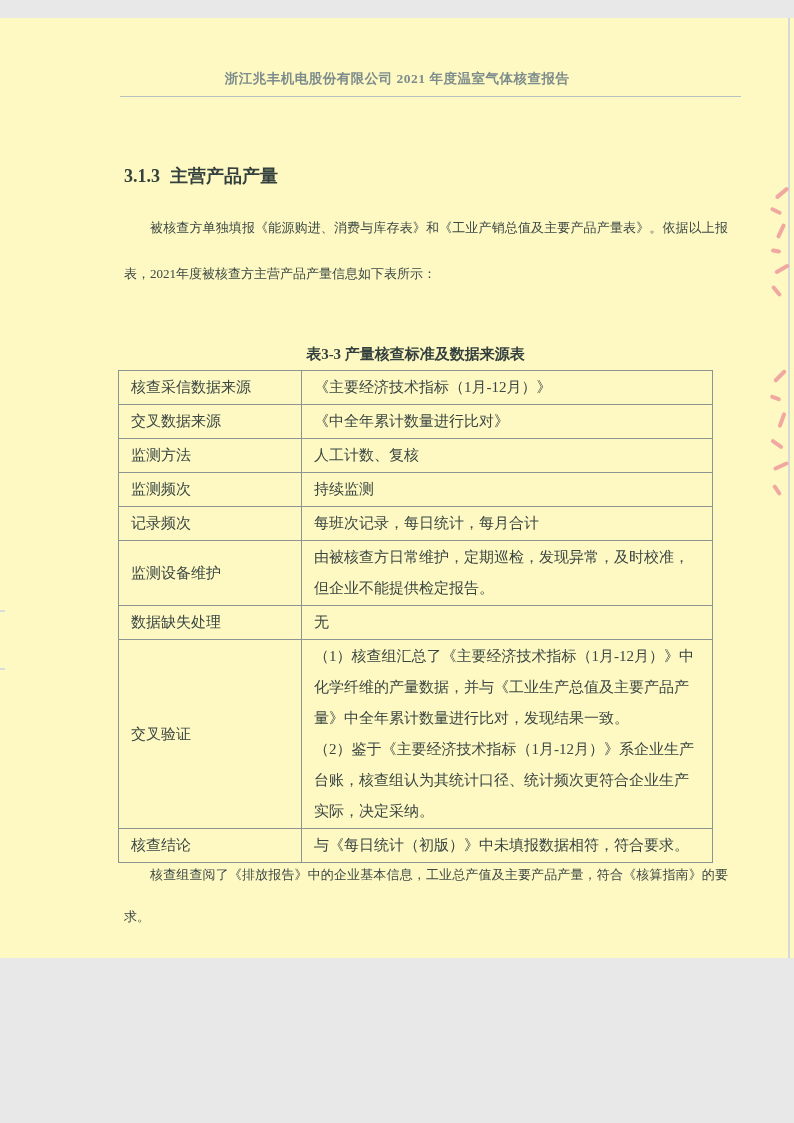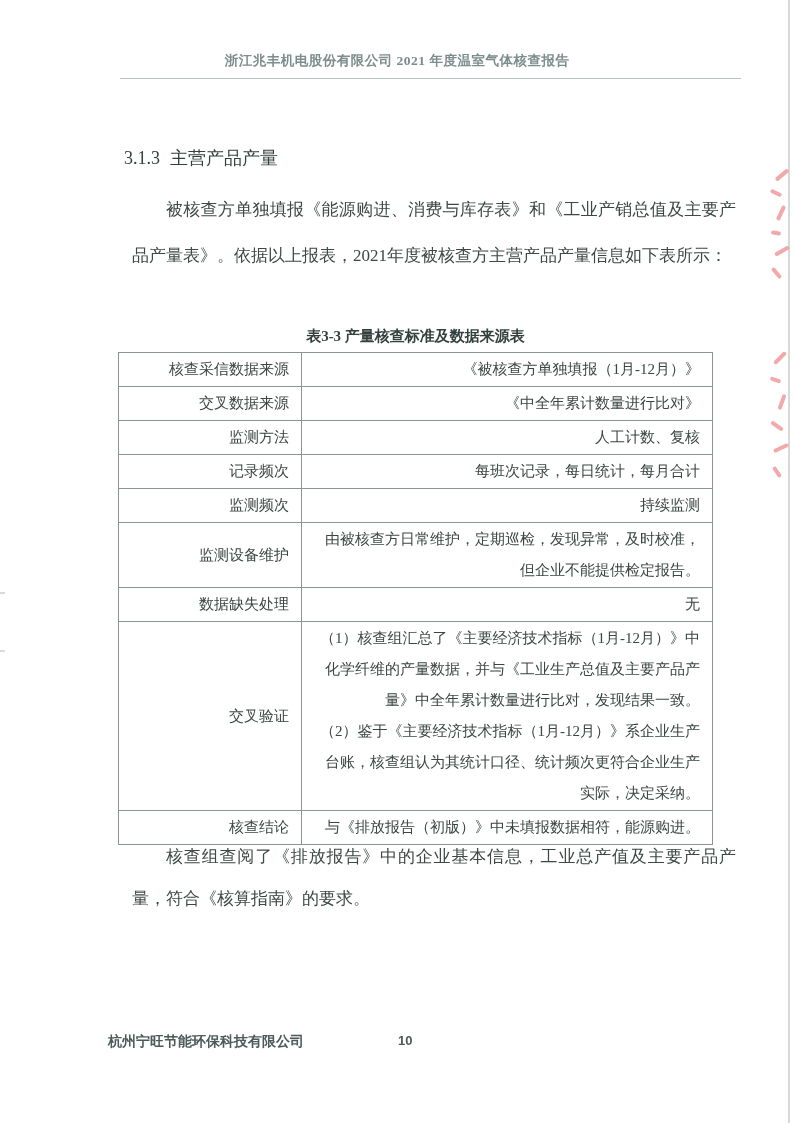--- a/index.html
+++ b/index.html
@@ -1,65 +1,64 @@
 <!DOCTYPE html>
 <html><head>
 <meta charset="utf-8">
 <style>
   html,body{margin:0;padding:0;background:#e8e8e8;}
   .page{
     position:relative;
-    width:794px;height:1123px;
-    margin:0 auto;
-    background:#ffffff;
+    width:794px;height:940px;
+    margin:18px auto;
+    background:#fef9c3;
     overflow:hidden;
     font-family:"Liberation Serif","DejaVu Serif",serif;
     color:#3c4845;
   }
   
   .header-title{
     position:absolute;top:52px;left:0;width:100%;
     text-align:center;font-size:13.5px;letter-spacing:.5px;
     color:#7d8c8c;font-weight:bold;
   }
   .header-rule{
     position:absolute;top:78px;left:120px;width:621px;height:0;
     border-top:1.5px solid #b9c2c2;
   }
   
   .section-heading{
     position:absolute;top:146px;left:124px;
-    font-size:18px;font-weight:normal;color:#33403d;
+    font-size:18px;font-weight:bold;color:#33403d;
   }
   .section-heading .num{margin-right:10px;}
   
   .body-par{
-    position:absolute;left:132px;width:604px;
-    font-size:17px;line-height:46px;
+    position:absolute;left:124px;width:604px;
+    font-size:13px;line-height:46px;
     text-align:justify;text-indent:2em;color:#3c4845;
   }
   .par-1{top:187px;}
   .par-2{top:836px;line-height:42px;}
   
   .table-caption{
     position:absolute;top:327px;left:118px;width:595px;
     text-align:center;font-size:15px;font-weight:bold;color:#33403d;
   }
   .data-table{
     position:absolute;top:352px;left:118px;width:595px;
     border-collapse:collapse;table-layout:fixed;
     font-size:15px;color:#3a4642;
   }
   .data-table td{
     border:1.2px solid #8d9494;
     padding:1px 12px;
     line-height:31px;
     vertical-align:middle;
     word-break:break-all;
-    text-align:right;
   }
   .data-table td.label-cell{width:158px;}
   .data-table td.value-cell{white-space:pre-wrap;}
   
   .footer-company{
     position:absolute;top:1033px;left:108px;
     font-size:14px;font-weight:bold;color:#4c5a58;
     font-family:"Liberation Sans","DejaVu Sans",sans-serif;
   }
   .footer-page-number{
@@ -109,54 +108,54 @@
   </div>
 
   <div class="body-par par-1">被核查方单独填报《能源购进、消费与库存表》和《工业产销总值及主要产品产量表》。依据以上报表，2021年度被核查方主营产品产量信息如下表所示：</div>
 
   <div class="table-caption">表3-3 产量核查标准及数据来源表</div>
 
   <table class="data-table">
     <tbody>
       <tr>
         <td class="label-cell">核查采信数据来源</td>
-        <td class="value-cell">《被核查方单独填报（1月-12月）》</td>
+        <td class="value-cell">《主要经济技术指标（1月-12月）》</td>
       </tr>
       <tr>
         <td class="label-cell">交叉数据来源</td>
         <td class="value-cell">《中全年累计数量进行比对》</td>
       </tr>
       <tr>
         <td class="label-cell">监测方法</td>
         <td class="value-cell">人工计数、复核</td>
       </tr>
       <tr>
+        <td class="label-cell">监测频次</td>
+        <td class="value-cell">持续监测</td>
+      </tr>
+      <tr>
         <td class="label-cell">记录频次</td>
         <td class="value-cell">每班次记录，每日统计，每月合计</td>
-      </tr>
-      <tr>
-        <td class="label-cell">监测频次</td>
-        <td class="value-cell">持续监测</td>
       </tr>
       <tr>
         <td class="label-cell">监测设备维护</td>
         <td class="value-cell">由被核查方日常维护，定期巡检，发现异常，及时校准，但企业不能提供检定报告。</td>
       </tr>
       <tr>
         <td class="label-cell">数据缺失处理</td>
         <td class="value-cell">无</td>
       </tr>
       <tr>
         <td class="label-cell">交叉验证</td>
         <td class="value-cell">（1）核查组汇总了《主要经济技术指标（1月-12月）》中化学纤维的产量数据，并与《工业生产总值及主要产品产量》中全年累计数量进行比对，发现结果一致。
 （2）鉴于《主要经济技术指标（1月-12月）》系企业生产台账，核查组认为其统计口径、统计频次更符合企业生产实际，决定采纳。</td>
       </tr>
       <tr>
         <td class="label-cell">核查结论</td>
-        <td class="value-cell">与《排放报告（初版）》中未填报数据相符，能源购进。</td>
+        <td class="value-cell">与《每日统计（初版）》中未填报数据相符，符合要求。</td>
       </tr>
     </tbody>
   </table>
 
   <div class="body-par par-2">核查组查阅了《排放报告》中的企业基本信息，工业总产值及主要产品产量，符合《核算指南》的要求。</div>
 
   <div class="footer-company">杭州宁旺节能环保科技有限公司</div>
   <div class="footer-page-number">10</div>
 
   <div class="scan-edge-line"></div>

